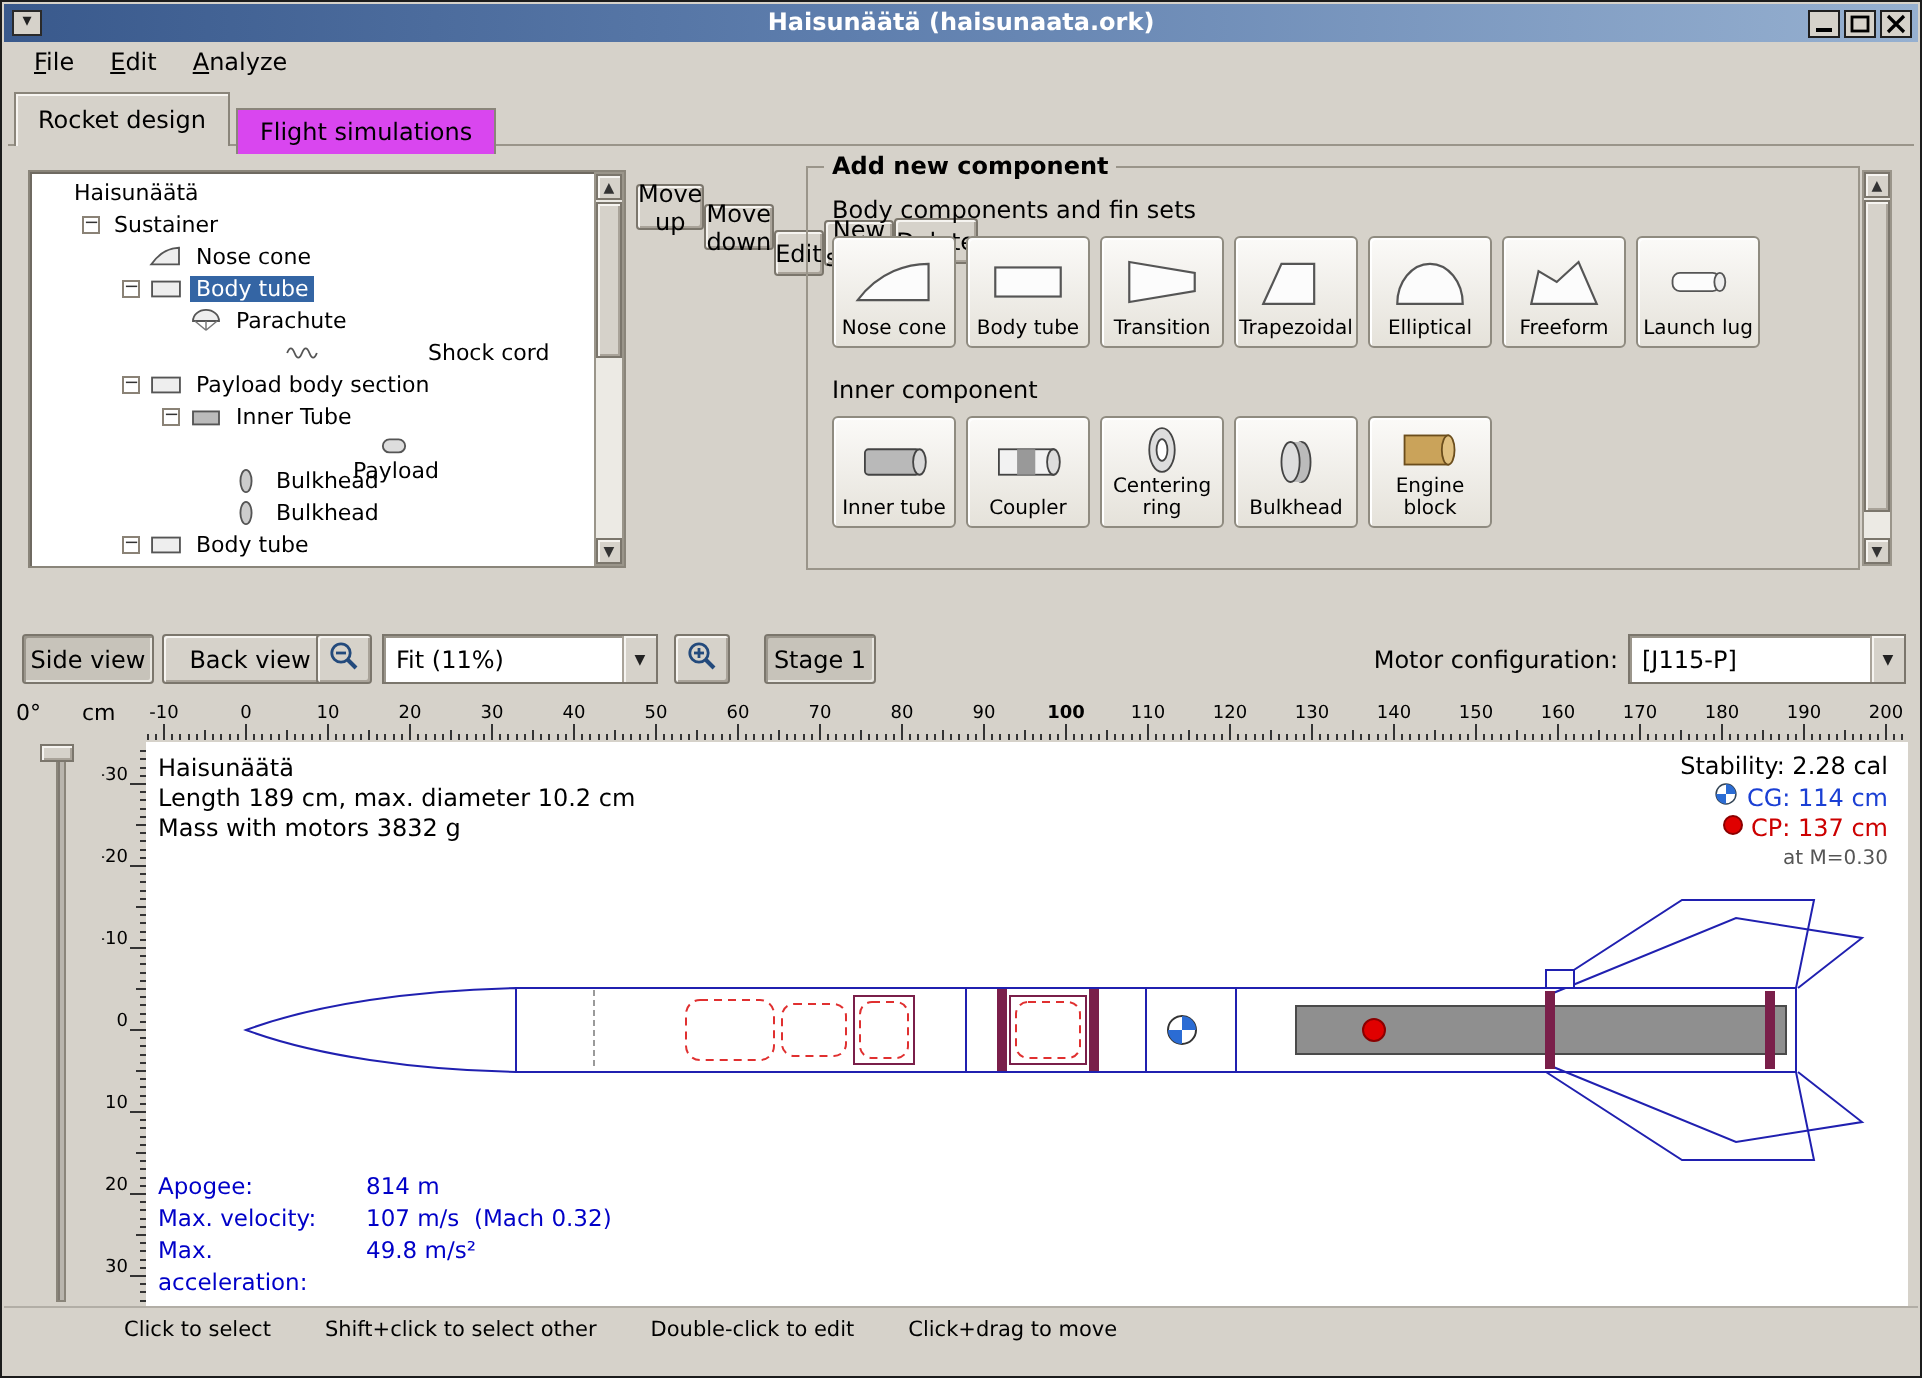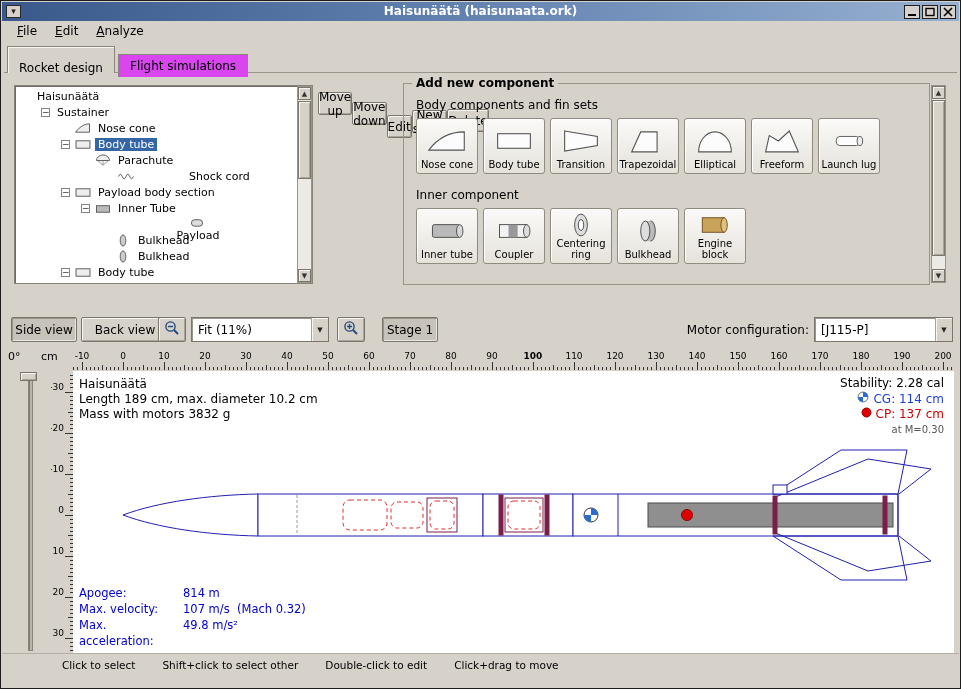--- a/index.html
+++ b/index.html
@@ -16,21 +16,21 @@
   .tb-buttons{position:absolute;right:3px;top:3px;display:flex;gap:2px}
   .tb-btn{width:16px;height:14px;background:#d6d2ca;border:1px solid #1f1f1f;display:inline-flex;align-items:center;justify-content:center}
 
   
   .menubar{position:absolute;top:20px;left:1px;right:1px;height:22px;background:#d6d2ca;padding-left:6px}
   .menu-item{display:inline-block;padding:3px 9px;font-size:12px}
   .menu-item u{text-decoration:underline}
   .tabstrip{position:absolute;top:45px;left:6px;height:27px;z-index:2}
   .tab{display:inline-block;vertical-align:bottom;padding:4px 11px;background:#d946ef;border:1px solid #8a857a;
     border-bottom:none;margin-right:3px;font-size:12px;position:relative;top:4px;height:23px}
-  .tab.active{background:#d6d2ca;top:0;height:27px;padding-top:14px;box-shadow:inset 1px 1px 0 #f7f5f1;z-index:3}
+  .tab.active{background:#d6d2ca;top:0;height:27px;padding-top:6px;box-shadow:inset 1px 1px 0 #f7f5f1;z-index:3}
   .content-line{position:absolute;top:71px;left:3px;right:3px;height:1px;background:#f2f0ea;border-bottom:1px solid #9a958a}
 
   
   .btn{position:absolute;background:#d6d2ca;border:1px solid #7b766c;border-radius:2px;
     box-shadow:inset 1px 1px 0 #f6f4f0,inset -1px -1px 0 #a9a399;font-size:12px;
     display:flex;align-items:center;justify-content:center;cursor:default;font-family:inherit;color:#000}
   .btn.pressed{background:#c7c3ba;box-shadow:inset 1px 1px 0 #9b968c,inset -1px -1px 0 #e8e6e0}
 
   
   .tree-panel{position:absolute;left:13px;top:84px;width:299px;height:199px;background:#fff;
@@ -168,21 +168,21 @@
       <div class="tree-row" style="padding-left: 66px;">
         <span class="exp-sp"></span>
         <span class="tree-ico">
           <svg width="18" height="13" viewBox="0 0 18 14">
             <path d="M2 7 A7 6 0 0 1 16 7 Z" fill="#eee" stroke="#555"></path>
             <path d="M3 7 L9 12 M9 7 L9 12 M15 7 L9 12" stroke="#777" fill="none" stroke-width="0.8"></path>
           </svg>
         </span>
         <span class="tree-label">Parachute</span>
       </div>
-      <div class="tree-row" style="padding-left: 41px; gap: 48px;">
+      <div class="tree-row" style="padding-left: 66px; gap: 48px;">
         <span class="exp-sp"></span>
         <span class="tree-ico">
           <svg width="18" height="13" viewBox="0 0 18 14">
             <path d="M1 7 q2 -5 4 0 t4 0 t4 0 t4 0" fill="none" stroke="#555"></path>
           </svg>
         </span>
         <span class="tree-label">Shock cord</span>
       </div>
       <div class="tree-row" style="padding-left: 46px;">
         <span class="expander">−</span>

